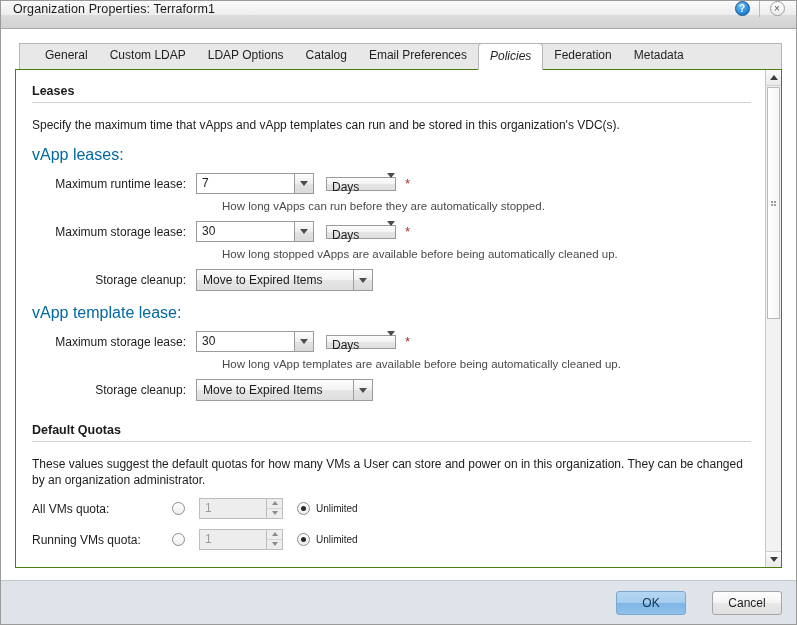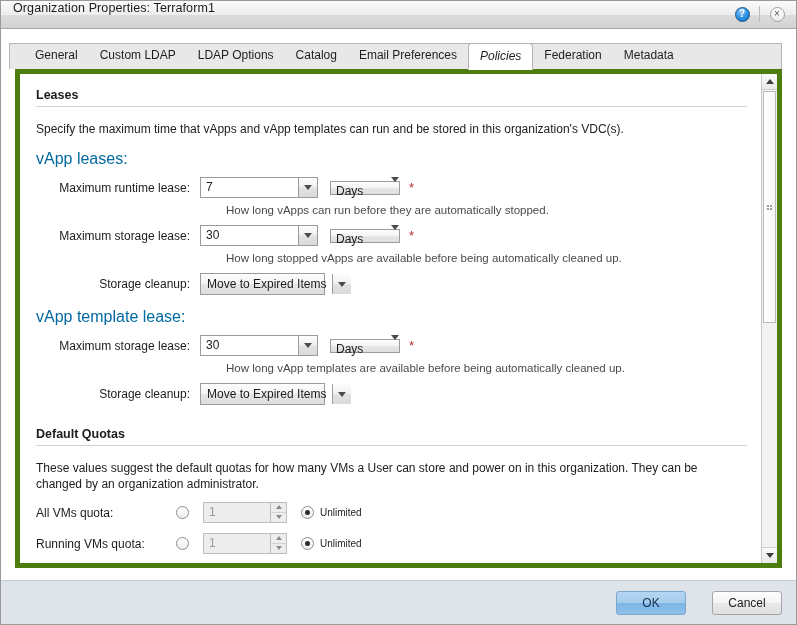--- a/index.html
+++ b/index.html
@@ -24,21 +24,21 @@
     flex-direction: column;
   }
 
   
   .titlebar {
     height: 28px;
     flex: 0 0 28px;
     background: linear-gradient(to bottom, #fbfbfb 0%, #ededed 50%, #dcdcdc 51%, #d2d2d2 100%);
     border-bottom: 1px solid #a8a8a8;
     display: flex;
-    align-items: flex-start;
+    align-items: center;
     padding: 0 6px 12px 12px;
     position: relative;
   }
   .title-text {
     font-size: 12.5px;
     color: #1b1b1b;
     font-weight: normal;
     letter-spacing: .1px;
   }
   .title-actions {
@@ -72,21 +72,21 @@
     border: 1px solid #9e9e9e;
     color: #555;
     font-size: 10px;
     display: flex; align-items: center; justify-content: center;
     line-height: 1;
   }
 
   
   .tabwrap {
     flex: 0 0 auto;
-    padding: 14px 14px 0 8px;
+    padding: 14px 14px 0 18px;
     background: #ffffff;
   }
   .tabstrip {
     display: flex;
     align-items: flex-end;
     height: 26px;
     background: #e8e8e8;
     border: 1px solid #b5b5b5;
     border-bottom: none;
     padding-left: 14px;
@@ -112,21 +112,21 @@
     height: 27px;
     line-height: 25px;
     z-index: 2;
     font-style: italic;
   }
 
   
   .panel {
     flex: 1 1 auto;
     margin: 0 14px 0 14px;
-    border: 5px solid #4d7c0f;
+    border: 1px solid #4d7c0f;
     background: #ffffff;
     display: flex;
     overflow: hidden;
     position: relative;
   }
   .panel-body {
     flex: 1 1 auto;
     overflow: hidden;
     position: relative;
     padding: 0;
@@ -235,21 +235,21 @@
     font-size: 12px;
     line-height: 19px;
     color: #1c1c1c;
     white-space: nowrap;
   }
 
   
   .combo-btn {
     display: flex;
     height: 22px;
-    width: 125px;
+    width: 177px;
     border: 1px solid #9b9b9b;
     background: linear-gradient(to bottom,#fdfdfd 0%,#f3f3f3 48%,#e6e6e6 52%,#dedede 100%);
     cursor: pointer;
   }
   .combo-btn .val {
     flex: 1 1 auto;
     padding: 0 6px;
     font-size: 12px;
     line-height: 20px;
     color: #1c1c1c;

